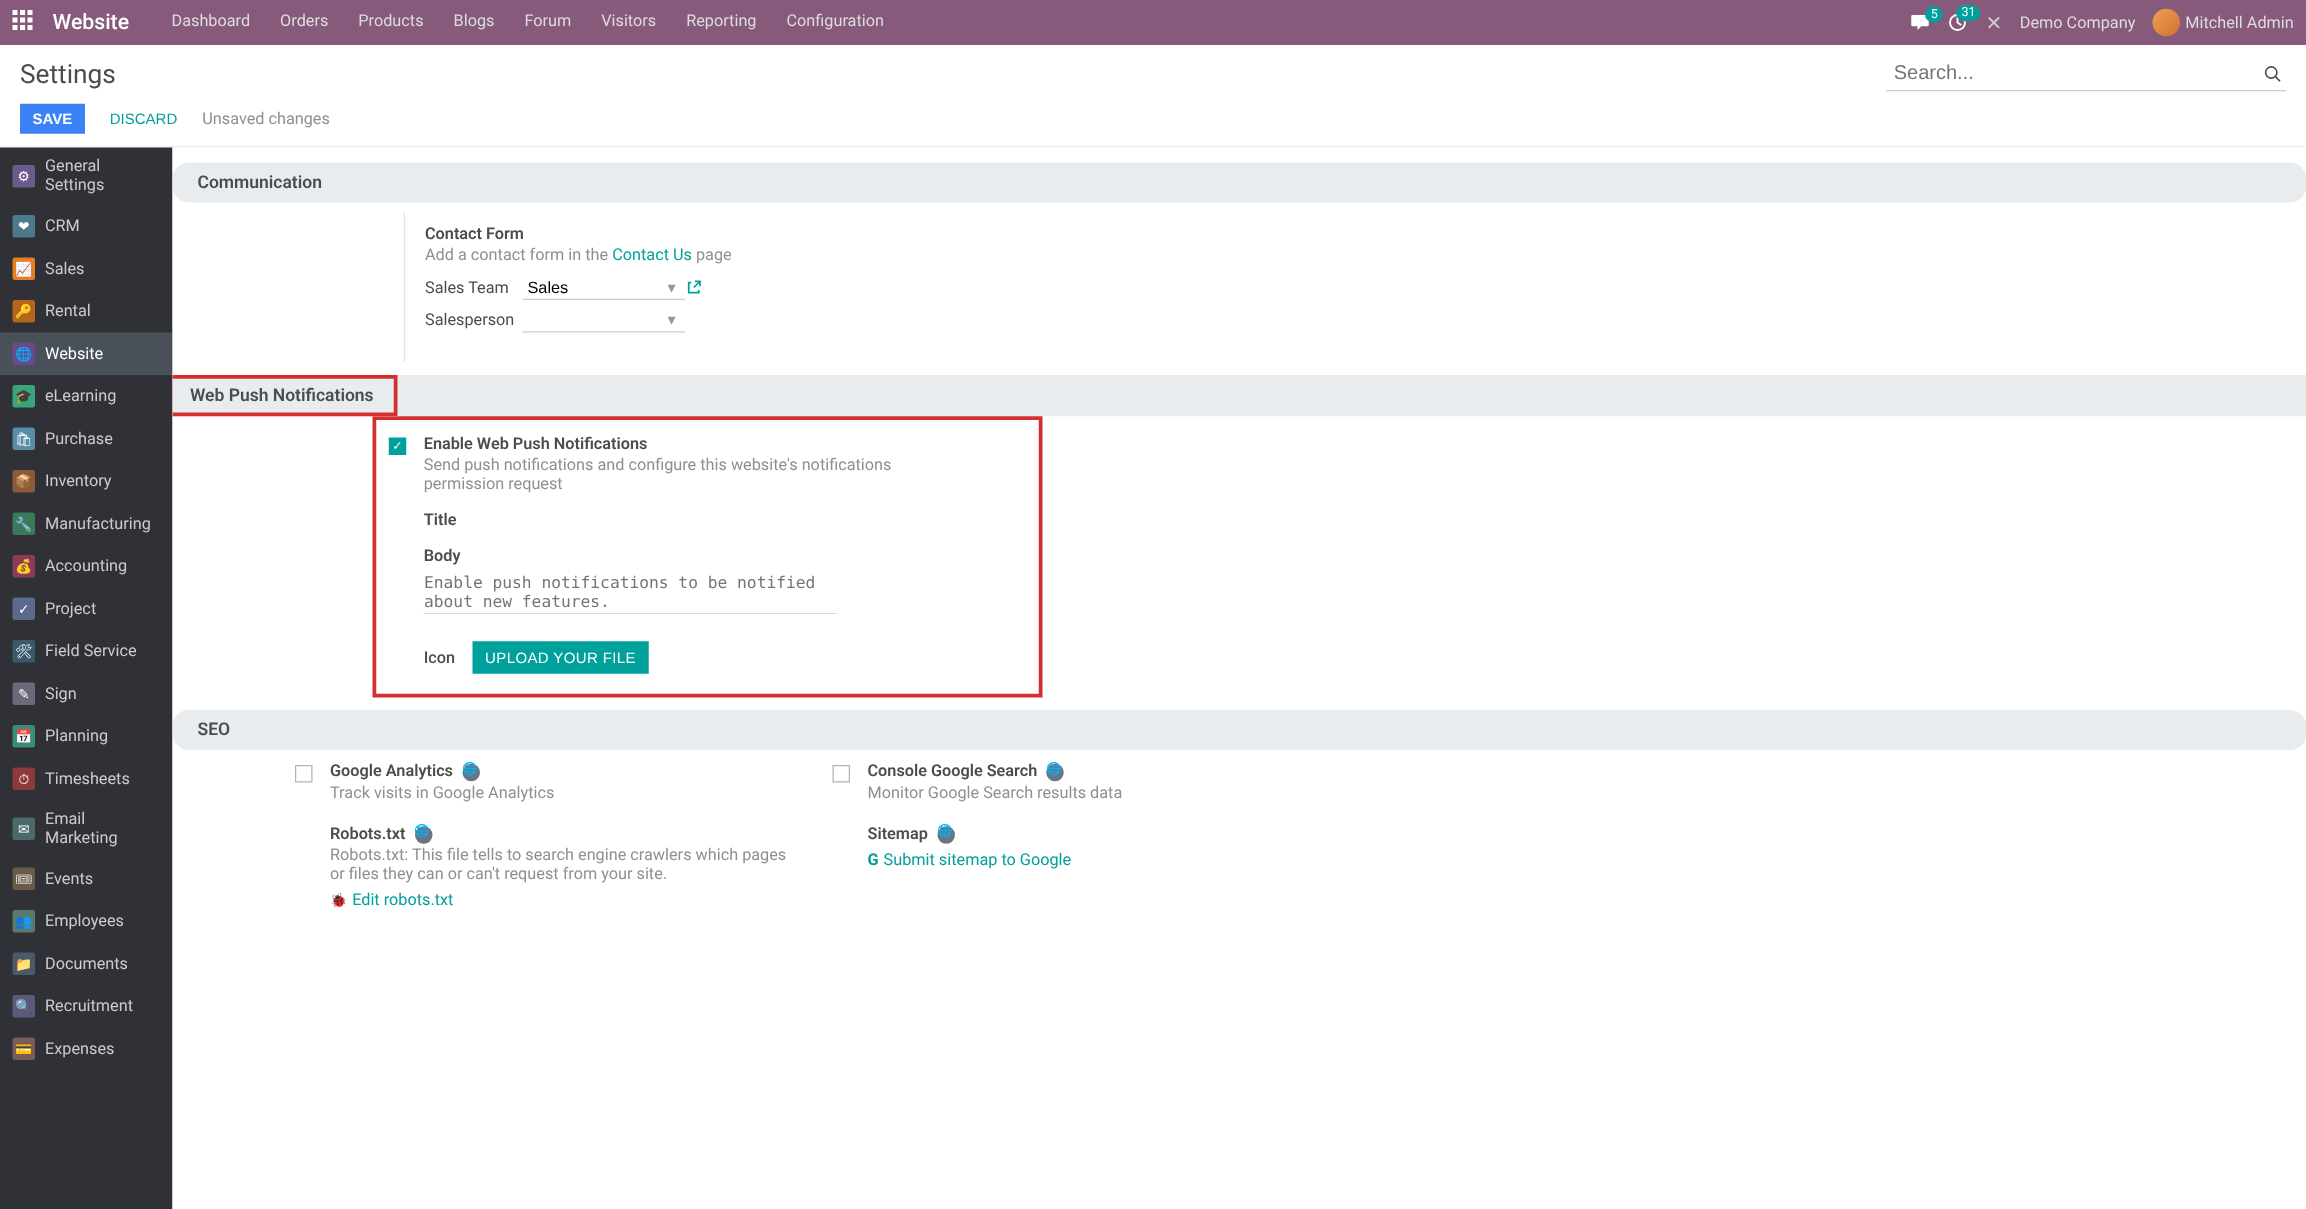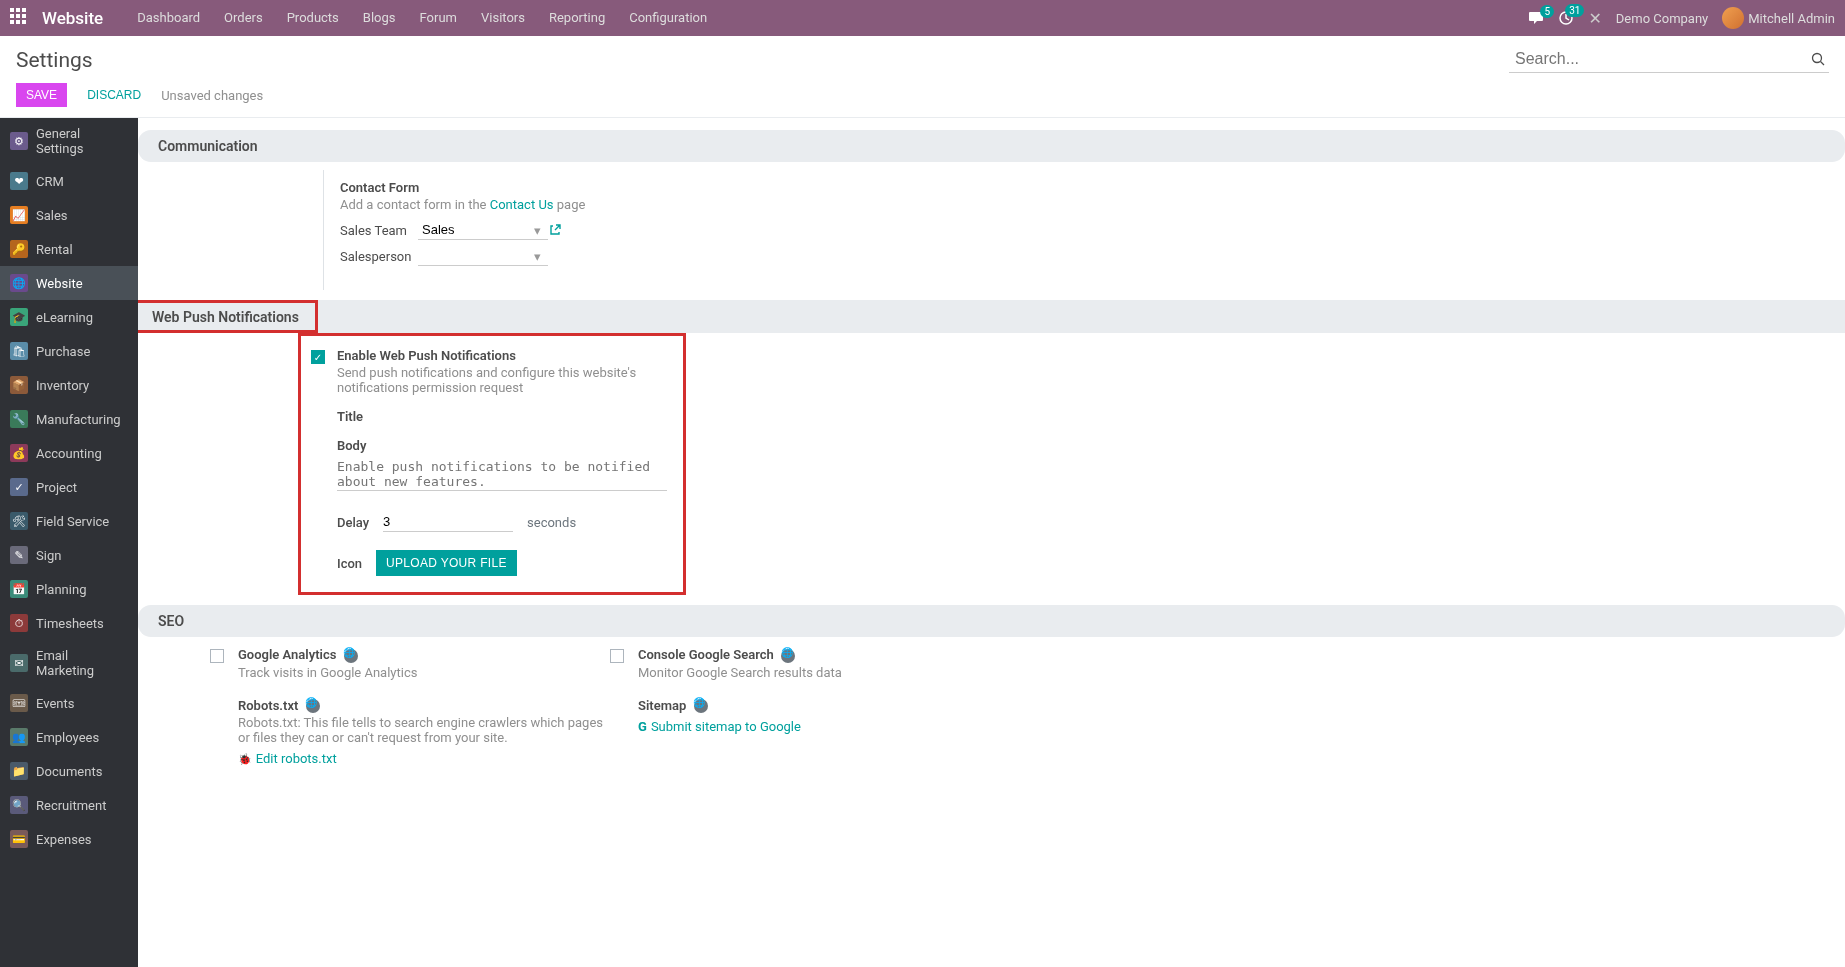--- a/index.html
+++ b/index.html
@@ -22,21 +22,21 @@
 
 
 .control-panel { padding: 10px 16px 0 16px; border-bottom: 1px solid #e9ecef; }
 .cp-top { display: flex; align-items: center; justify-content: space-between; }
 .cp-title { font-size: 21px; color: #4c4c4c; }
 .search-box { display: flex; align-items: center; border-bottom: 1px solid #ccc; width: 320px; }
 .search-box input { border: none; outline: none; padding: 4px 6px; width: 100%; font-size: 16px; }
 .search-box .search-icon { color: #4c4c4c; padding: 0 4px; }
 .cp-bottom { padding: 10px 0 10px 0; display: flex; align-items: center; gap: 10px; }
 .btn { padding: 5px 10px; font-size: 12px; border: none; cursor: pointer; font-weight: 500; }
-.btn-primary { background: #d946ef; color: #fff; }
+.btn-primary { background: #3b82f6; color: #fff; font-weight: bold; }
 .btn-link { background: transparent; color: #00a09d; font-weight: 500; }
 .unsaved { color: #8f8f8f; font-size: 13px; }
 
 
 .body { display: flex; height: calc(100vh - 105px); }
 .sidebar { width: 138px; background: #2f3136; color: #ccc; overflow-y: auto; flex-shrink: 0; }
 .sidebar-item { display: flex; align-items: center; gap: 8px; padding: 8px 10px; cursor: pointer; font-size: 13px; }
 .sidebar-item.active { background: #495057; color: #fff; }
 .sidebar-icon { width: 18px; height: 18px; flex-shrink: 0; border-radius: 2px; display: flex; align-items: center; justify-content: center; font-size: 11px; color: #fff; }
 .ic-gear { background: #6b5b8c; }
@@ -70,21 +70,21 @@
 .field-row { display: flex; align-items: center; margin-bottom: 6px; }
 .field-label { width: 78px; font-size: 13px; color: #4c4c4c; }
 .field-title { font-weight: 600; font-size: 13px; color: #4c4c4c; margin-bottom: 2px; }
 .field-desc { font-size: 13px; color: #8f8f8f; margin-bottom: 8px; }
 .field-desc a { color: #00a09d; text-decoration: none; }
 .select-input { border: none; border-bottom: 1px solid #ccc; padding: 2px 4px; width: 130px; font-size: 13px; background: transparent; }
 .ext-link { color: #00a09d; margin-left: 8px; cursor: pointer; }
 
 
 .highlight-header { display: inline-block; border: 3px solid #d32f2f; padding: 6px 16px 5px 14px; margin-left: 0; }
-.highlight-box { border: 3px solid #d32f2f; margin: 0 0 0 160px; padding: 12px 16px 16px 10px; width: 388px; }
+.highlight-box { border: 3px solid #d32f2f; margin: 0 0 0 160px; padding: 12px 16px 16px 10px; width: 536px; }
 .checkbox-row { display: flex; align-items: flex-start; }
 .checkbox-col { width: 28px; padding-top: 2px; }
 .check { width: 14px; height: 14px; background: #00a09d; display: flex; align-items: center; justify-content: center; cursor: pointer; }
 .check::after { content: "✓"; color: #fff; font-size: 10px; }
 .empty-check { width: 14px; height: 14px; border: 1px solid #adb5bd; cursor: pointer; }
 .content-col { flex: 1; }
 .opt-title { font-weight: 600; font-size: 13px; color: #4c4c4c; }
 .opt-desc { color: #8f8f8f; font-size: 13px; margin-top: 2px; max-width: 400px; }
 
 .sub-field { margin-top: 14px; }
@@ -93,21 +93,21 @@
 .text-input::placeholder { color: #b0b0b0; }
 .textarea-input { border: none; border-bottom: 1px solid #ccc; padding: 4px 0; width: 330px; font-size: 13px; outline: none; resize: none; height: 36px; }
 
 .inline-row { display: flex; align-items: center; gap: 14px; margin-top: 18px; }
 .inline-label { font-weight: 500; font-size: 13px; }
 .small-input { border: none; border-bottom: 1px solid #ccc; width: 130px; font-size: 13px; padding: 2px 0; }
 .suffix { color: #6c757d; font-size: 13px; }
 .upload-btn { background: #00a09d; color: #fff; border: none; padding: 6px 10px; font-size: 12px; font-weight: 500; cursor: pointer; letter-spacing: 0.3px; }
 
 
-.seo-grid { display: flex; padding: 10px 20px 30px 72px; }
+.seo-grid { display: flex; padding: 10px 20px 30px 98px; gap: 30px; }
 .seo-col { width: 400px; }
 .seo-item { display: flex; align-items: flex-start; margin-bottom: 18px; }
 .seo-check-col { width: 28px; padding-top: 2px; }
 .seo-content { flex: 1; }
 .globe-icon { display: inline-block; width: 14px; height: 14px; border-radius: 50%; background: #6c757d; position: relative; vertical-align: middle; margin-left: 4px; }
 .globe-icon::after { content: "🌐"; font-size: 10px; position: absolute; left: 0; top: -2px; color: #fff; }
 .action-link { color: #00a09d; font-size: 13px; cursor: pointer; margin-top: 6px; display: flex; align-items: center; gap: 4px; }
 .bug-icon::before { content: "🐞"; font-size: 11px; }
 .g-icon { font-weight: bold; }
 
@@ -315,25 +315,20 @@
 
           <div class="sub-field">
             <div class="sub-field-label">Title</div>
           </div>
 
           <div class="sub-field">
             <div class="sub-field-label">Body</div>
             <textarea class="textarea-input" placeholder="Enable push notifications to be notified about new features." style=""></textarea>
           </div>
 
-          <div class="inline-row">
-            <span class="inline-label">Delay</span>
-            <input class="small-input" value="3" style="">
-            <span class="suffix">seconds</span>
-          </div>
 
           <div class="inline-row">
             <span class="inline-label">Icon</span>
             <button class="upload-btn">UPLOAD YOUR FILE</button>
           </div>
         </div>
       </div>
     </div>
 
     <div class="section-header">SEO</div>

